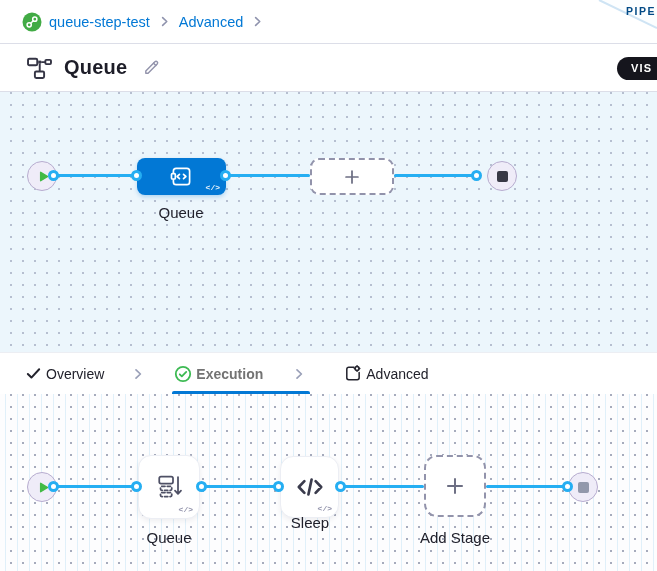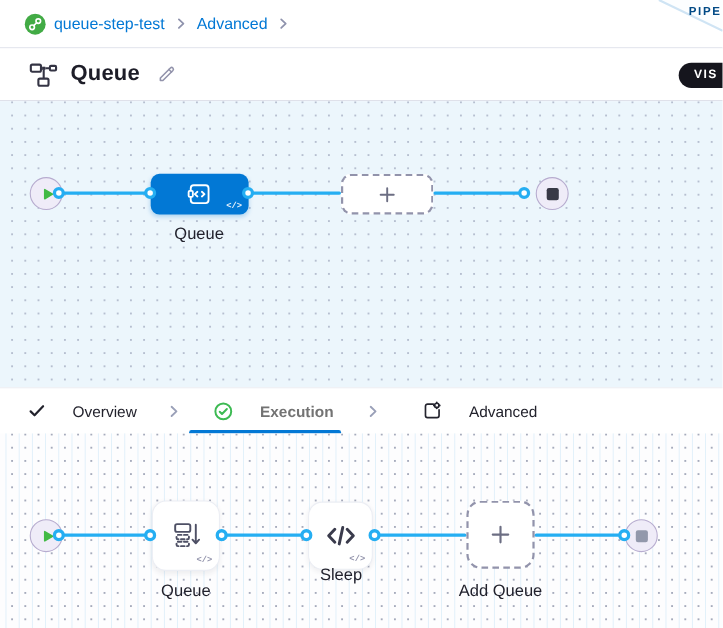--- a/index.html
+++ b/index.html
@@ -65,21 +65,21 @@
     font-size:8px; font-weight:bold; }
   .code-badge.on-blue { right:6px; bottom:3px; color:rgba(255,255,255,.9); }
   .code-badge.on-white { right:6px; bottom:4px; color:var(--muted,#9293ab); }
 
   .node-label { position:absolute; width:110px; text-align:center; font-size:15px;
     color:#21212c; z-index:2; }
 
   
   .tab-bar { position:relative; height:42px; background:#fff; border-top:1px solid #eceef3;
     display:flex; align-items:center; padding-left:25px; }
-  .tab { display:flex; align-items:center; gap:24px; cursor:pointer; }
+  .tab { display:flex; align-items:center; gap:4px; cursor:pointer; }
   .tab-label { font-size:14px; color:#22222c; }
   .tab-label.active { font-weight:bold; color:#737373; }
   .tab-chev { display:flex; }
   .chev-1 { margin-left:26px; }
   .tab-exec { margin-left:28px; }
   .chev-2 { margin-left:28px; }
   .tab-adv { margin-left:36px;text-align:right; }
   .tab-underline { position:absolute; left:172px; bottom:0; width:138px; height:3px;
     background:var(--accent,#0278d5); border-radius:2px 2px 0 0; }
 
@@ -249,18 +249,18 @@
     </svg>
     <span class="code-badge on-white">&lt;/&gt;</span>
   </div>
   <div class="node-label" style="left:255px;top:120px;">Sleep</div>
 
   <div class="dash-node add-step">
     <svg viewBox="0 0 24 24" width="26" height="26">
         <path d="M12 5.5v13M5.5 12h13" stroke="#6c6e83" stroke-width="1.8" stroke-linecap="round"></path>
       </svg>
   </div>
-  <div class="node-label" style="left:400px;top:135px;">Add Queue</div>
+  <div class="node-label" style="left:400px;top:135px;">Add Stage</div>
 
   <div class="term-circle" style="left:568px;top:78px;">
     <div class="end-sq grey"></div>
   </div>
 </div>
 
 </body></html>

